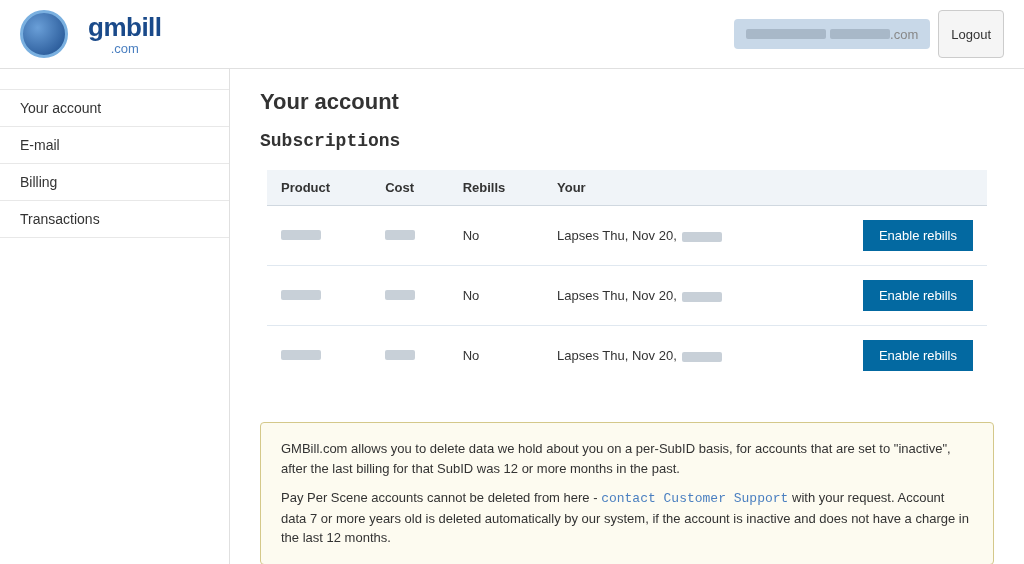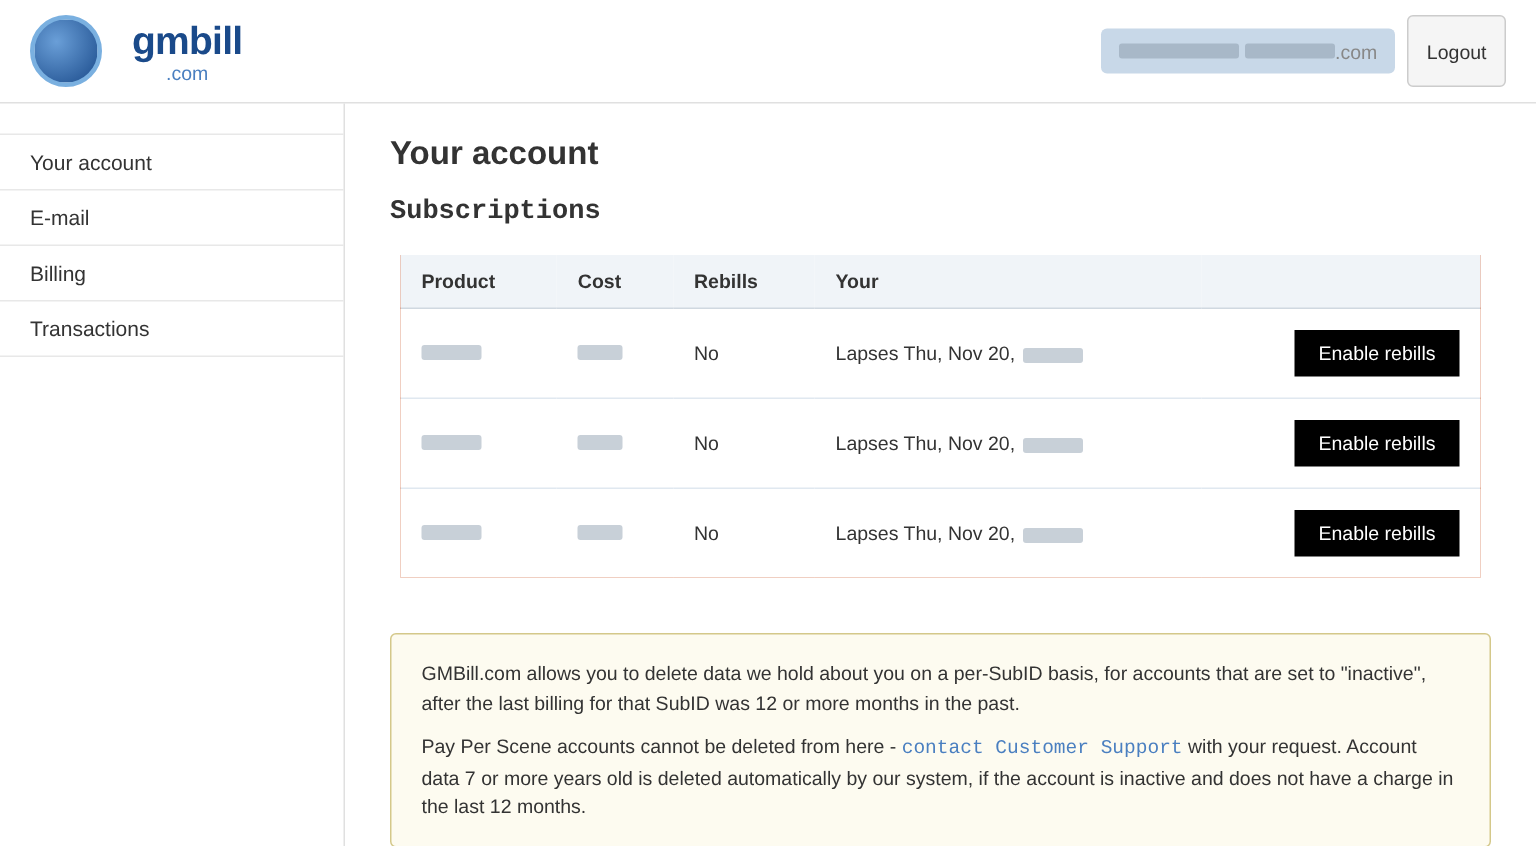--- a/index.html
+++ b/index.html
@@ -167,21 +167,21 @@
     .plan-blurred {
       display: inline-block;
       width: 40px;
       height: 10px;
       background: #c8d0d8;
       border-radius: 2px;
       margin-left: 2px;
       vertical-align: middle;
     }
     .enable-rebills-btn {
-      background: #000000;
+      background: #0369a1;
       color: #fff;
       border: none;
       padding: 8px 16px;
       border-radius: 0;
       cursor: pointer;
       font-size: 13px;
       white-space: nowrap;
     }
     .btn-cell {
       text-align: right;

